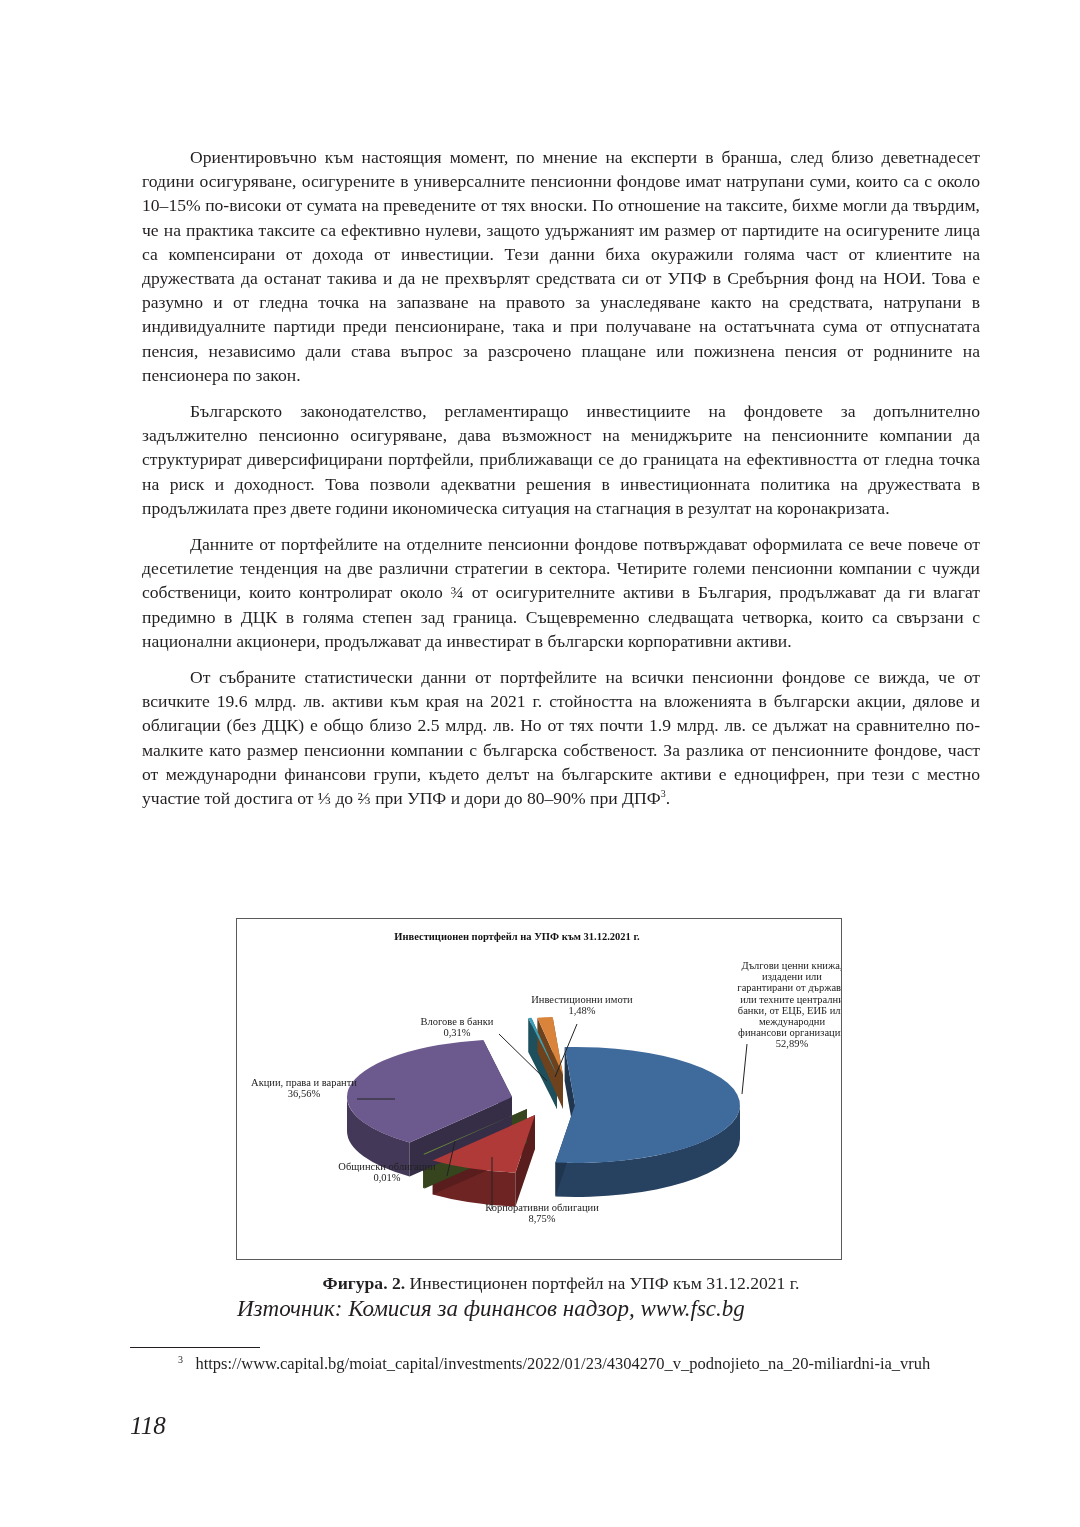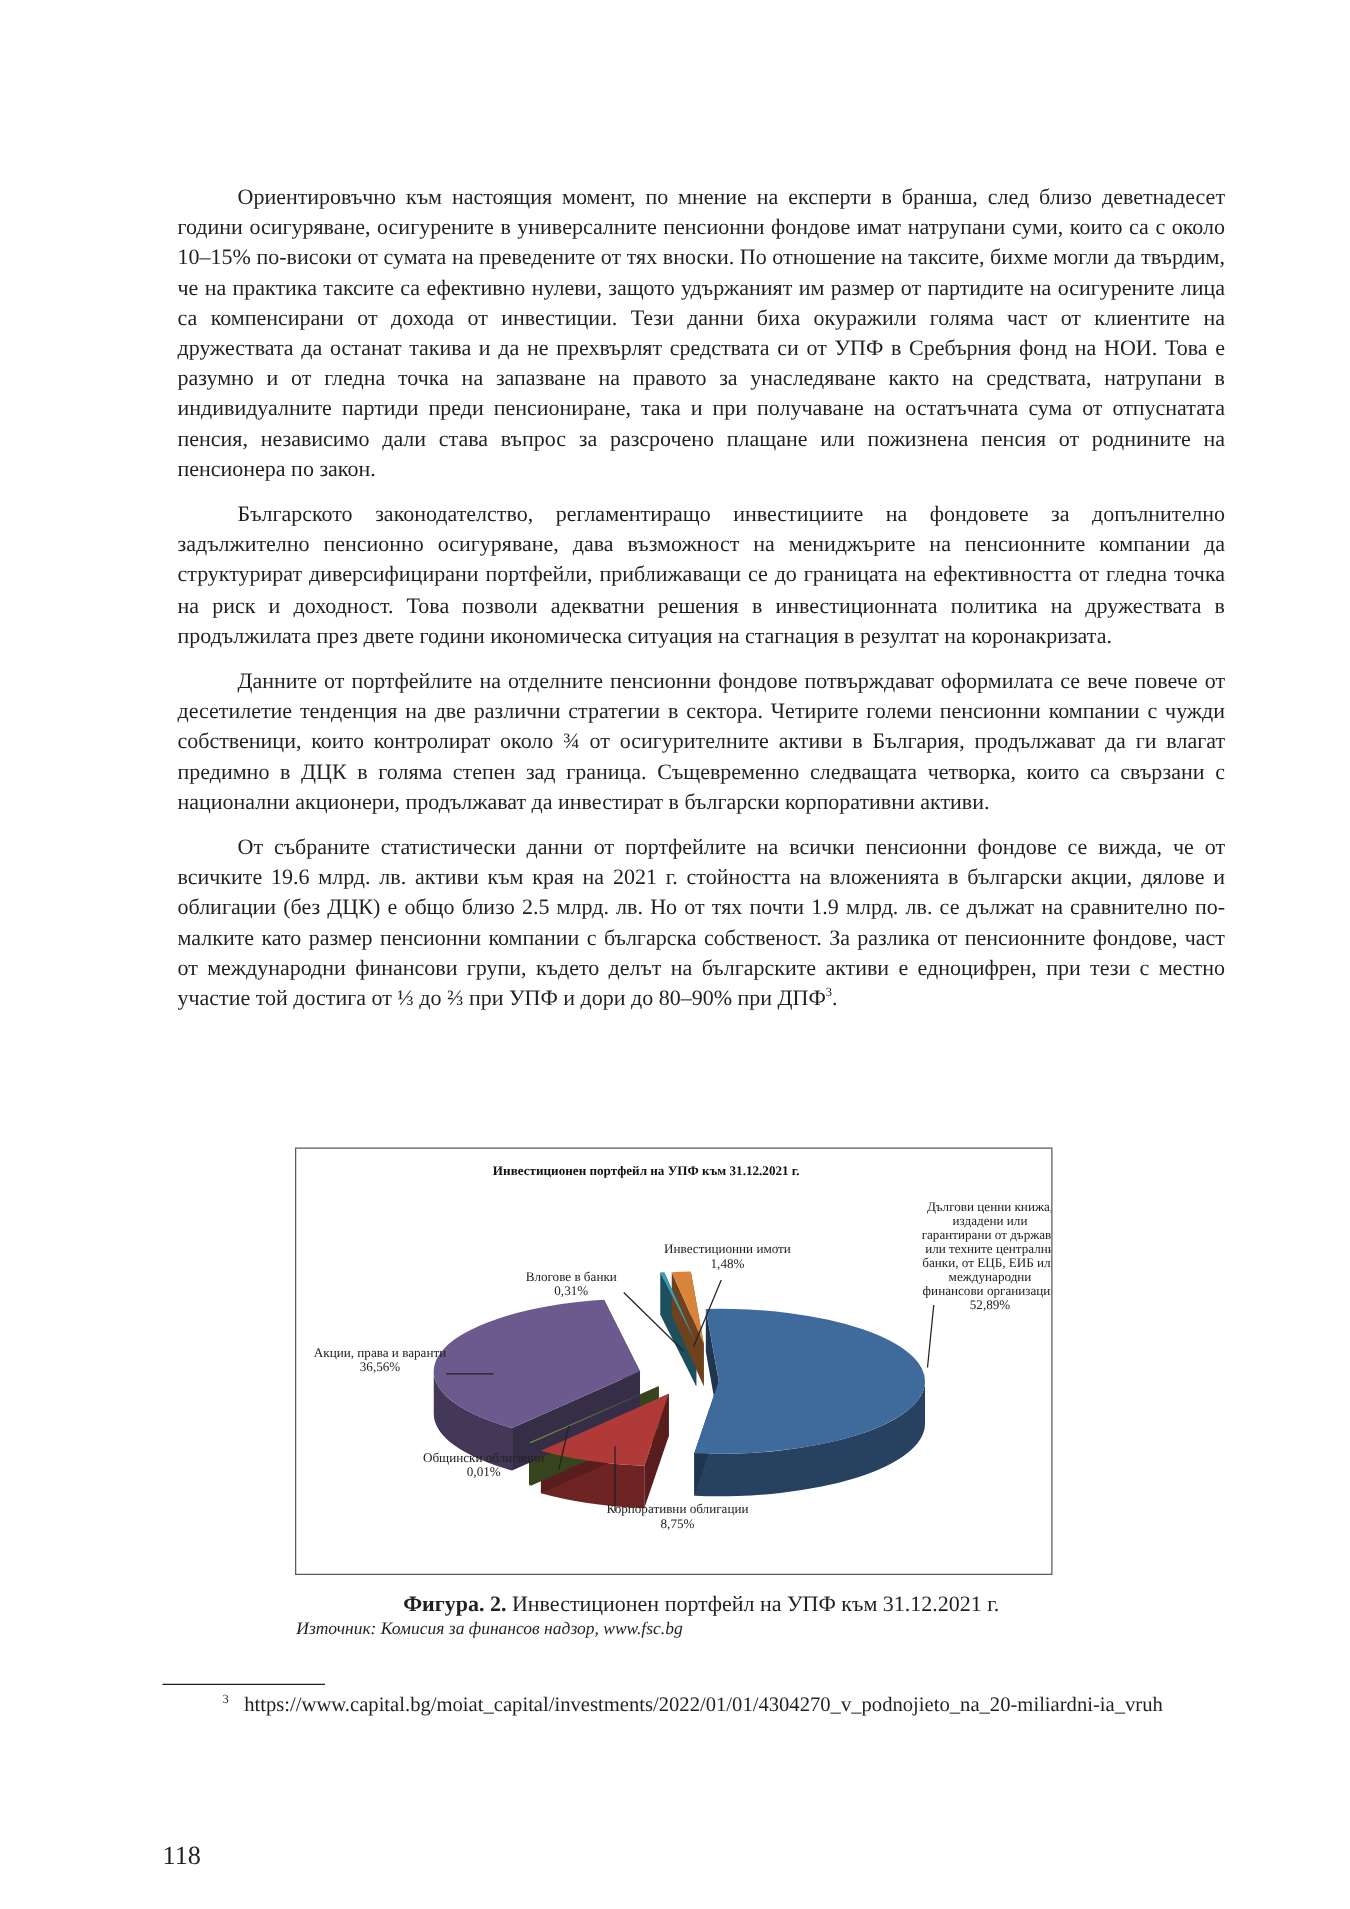--- a/index.html
+++ b/index.html
@@ -8,25 +8,25 @@
   .page { position: absolute; left: 130px; top: 133px; width: 862px; }
   .para { font-size: 17.6px; line-height: 24.2px; text-align: justify; margin: 12px;
           text-indent: 48px; hyphens: manual; }
   sup { font-size: 10px; line-height: 0; vertical-align: super; }
   .chart-frame { position: absolute; left: 236px; top: 918px; width: 606px; height: 342px;
                  border: 1.5px solid #5a5a5a; background: #fff; box-sizing: border-box; }
   .chart-frame svg { position: absolute; left: 0; top: 0; }
   .caption { position: absolute; left: 130px; width: 862px; top: 1272px; text-align: center;
              font-size: 17.6px; line-height: 22px; }
   .caption b { font-weight: bold; }
-  .source { position: absolute; left: 237px; top: 1296px; font-size: 14px; font-style: italic; }
+  .source { position: absolute; left: 237px; top: 1296px; font-size: 23px; font-style: italic; }
   .fn-rule { position: absolute; left: 130px; top: 1347px; width: 130px; border-top: 1px solid #231f20; }
   .footnote { position: absolute; left: 130px; top: 1352px; width: 862px; font-size: 16.5px;
               line-height: 24px; text-align: justify; text-indent: 48px; }
-  .page-number { position: absolute; left: 130px; top: 1472px; font-size: 21px; }
+  .page-number { position: absolute; left: 130px; top: 1412px; font-size: 25px; font-style: italic; }
   .lbl { font-family: "Liberation Serif", serif; font-size: 10.5px; fill: #222; }
   .ttl { font-family: "Liberation Serif", serif; font-size: 10.5px; font-weight: bold; fill: #111; }
 </style>
 </head>
 <body>
 
 <div class="page">
   <p class="para">Ориентировъчно към настоящия момент, по мнение на експерти в бранша, след близо деветнадесет години осигуряване, осигурените в универсалните пенсионни фондове имат натрупани суми, които са с около 10–15% по-високи от сумата на преведените от тях вноски. По отношение на таксите, бихме могли да твърдим, че на практика таксите са ефективно нулеви, защото удържаният им размер от партидите на осигурените лица са компенсирани от дохода от инвестиции. Тези данни биха окуражили голяма част от клиентите на дружествата да останат такива и да не прехвърлят средствата си от УПФ в Сребърния фонд на НОИ. Това е разумно и от гледна точка на запазване на правото за унаследяване както на средствата, натрупани в индивидуалните партиди преди пенсиониране, така и при получаване на остатъчната сума от отпуснатата пенсия, независимо дали става въпрос за разсрочено плащане или пожизнена пенсия от роднините на пенсионера по закон.</p>
   <p class="para">Българското законодателство, регламентиращо инвестициите на фондовете за допълнително задължително пенсионно осигуряване, дава възможност на мениджърите на пенсионните компании да структурират диверсифицирани портфейли, приближаващи се до границата на ефективността от гледна точка на риск и доходност. Това позволи адекватни решения в инвестиционната политика на дружествата в продължилата през двете години икономическа ситуация на стагнация в резултат на коронакризата.</p>
   <p class="para">Данните от портфейлите на отделните пенсионни фондове потвърждават оформилата се вече повече от десетилетие тенденция на две различни стратегии в сектора. Четирите големи пенсионни компании с чужди собственици, които контролират около ¾ от осигурителните активи в България, продължават да ги влагат предимно в ДЦК в голяма степен зад граница. Същевременно следващата четворка, които са свързани с национални акционери, продължават да инвестират в български корпоративни активи.</p>
@@ -88,15 +88,15 @@
         <text x="345" y="83.8" text-anchor="middle" class="lbl">Инвестиционни имоти</text>
         <text x="345" y="95" text-anchor="middle" class="lbl">1,48%</text>
       </g>
   </svg>
 </div>
 
 <div class="caption"><b>Фигура. 2.</b><span> Инвестиционен портфейл на УПФ към 31.12.2021 г.</span></div>
 <div class="source">Източник: Комисия за финансов надзор, www.fsc.bg</div>
 
 <div class="fn-rule"></div>
-<div class="footnote"><sup>3</sup>&nbsp;&nbsp;&nbsp;<span>https://www.capital.bg/moiat_capital/investments/2022/01/01/4304270_v_podnojieto_na_20-miliardni-ia_vruh</span></div>
+<div class="footnote"><sup>3</sup>&nbsp;&nbsp;&nbsp;<span>https://www.capital.bg/moiat_capital/investments/2022/01/23/4304270_v_podnojieto_na_20-miliardni-ia_vruh</span></div>
 
 <div class="page-number">118</div>
 
 </body></html>

